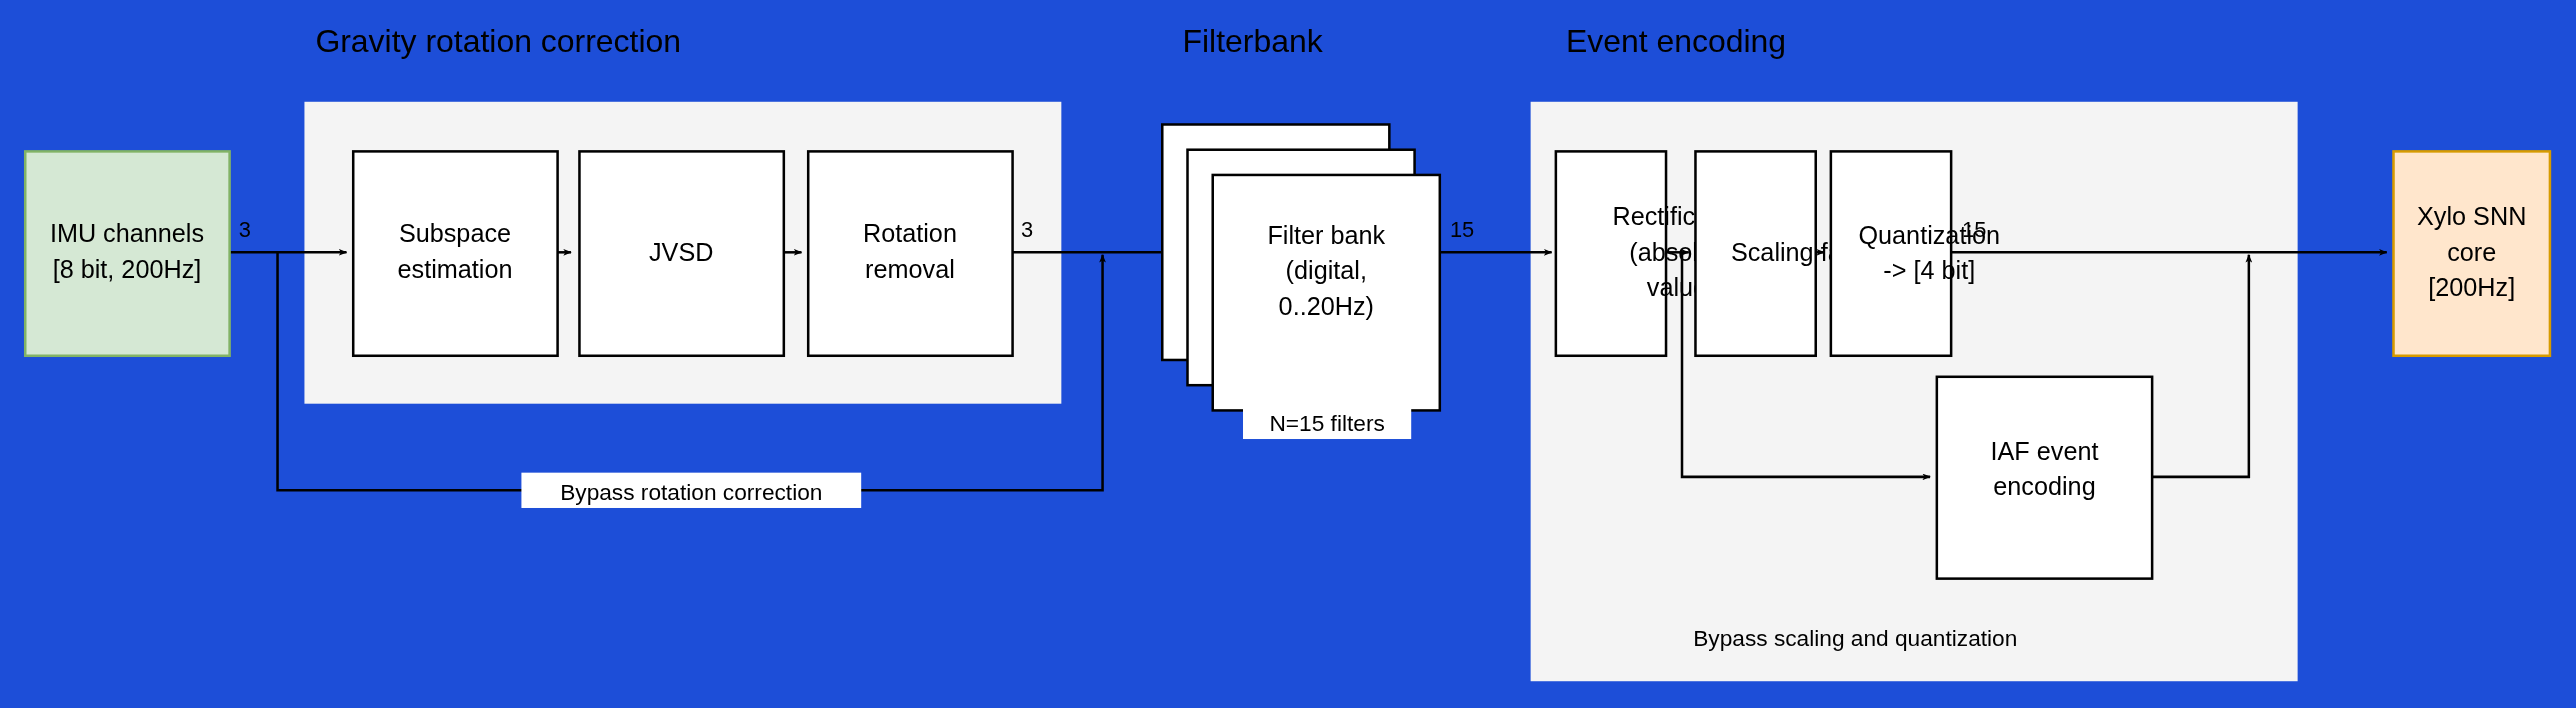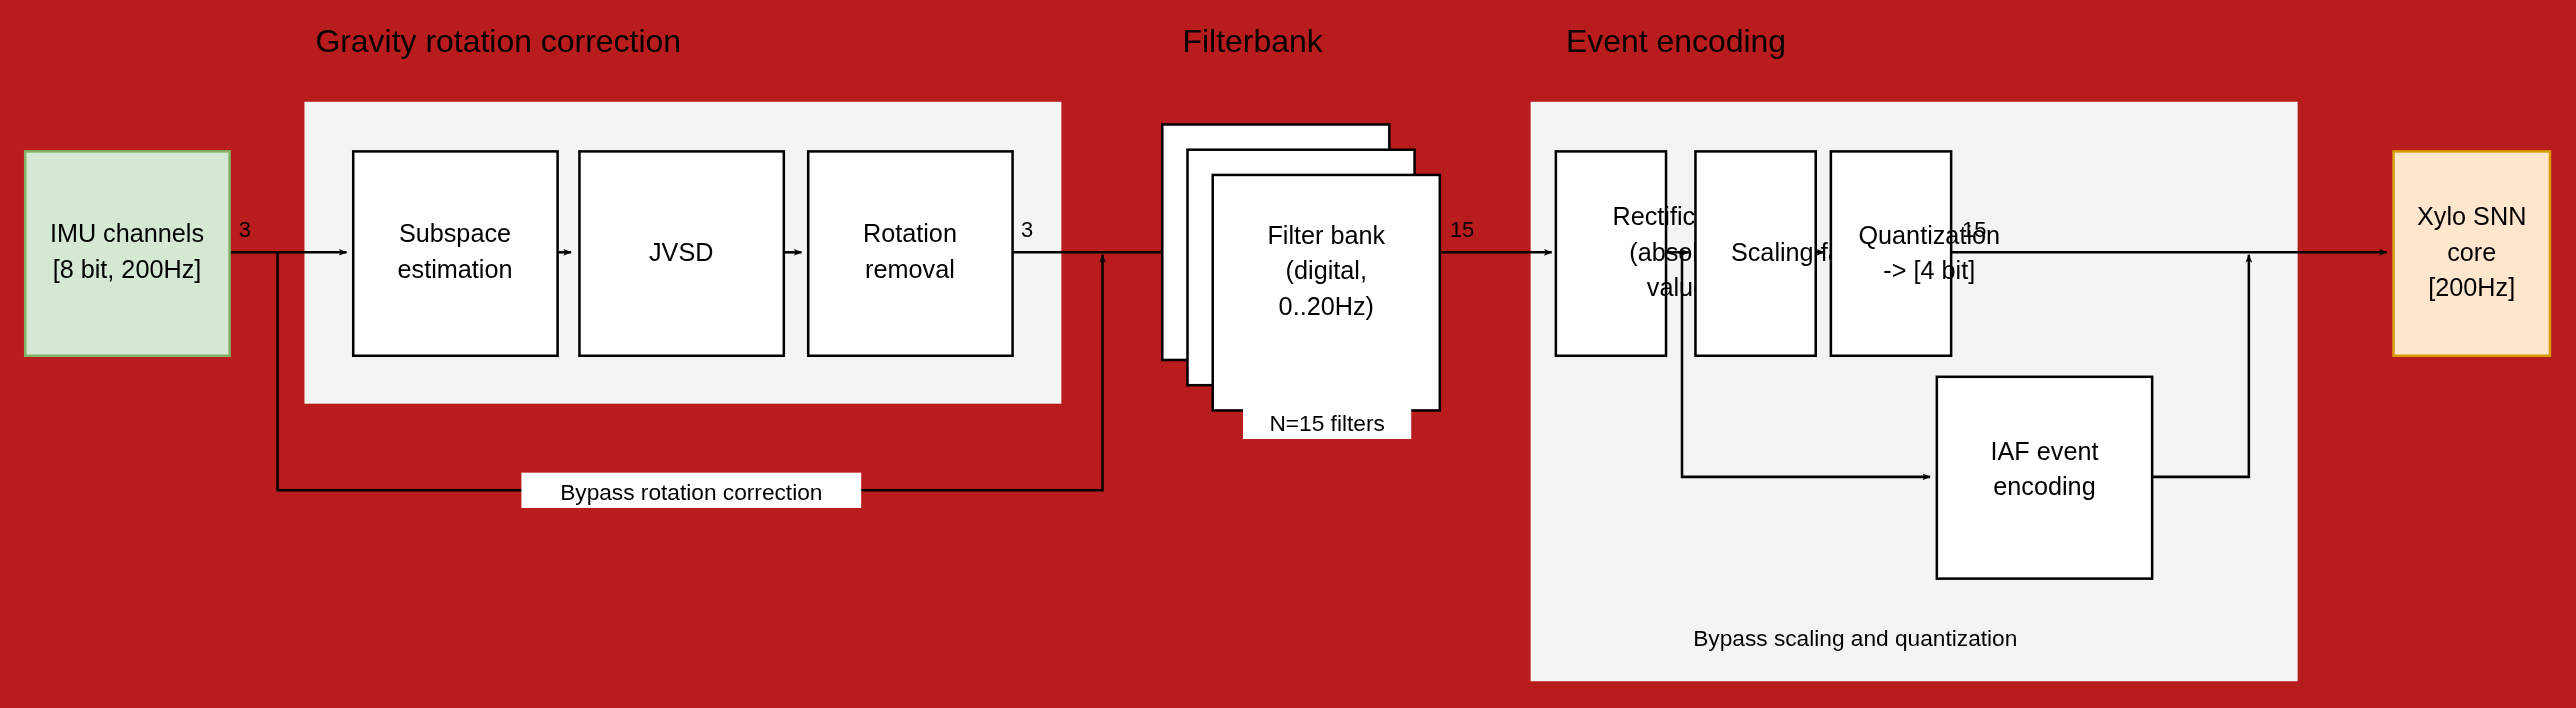--- a/index.html
+++ b/index.html
@@ -4,21 +4,21 @@
 <style>
   html, body {
     margin: 0;
     padding: 0;
     background: #ffffff;
   }
   #canvas {
     position: relative;
     width: 2576px;
     height: 709px;
-    background: #b91c1c;
+    background: #1d4ed8;
     font-family: "Liberation Sans", sans-serif;
   }
   svg { display: block; }
   .diagram-text {
     font-family: "Liberation Sans", sans-serif;
     fill: #000000;
   }
   .group-title { font-size: 38px; }
   .box-label   { font-size: 30px; }
   .edge-label  { font-size: 26px; }

